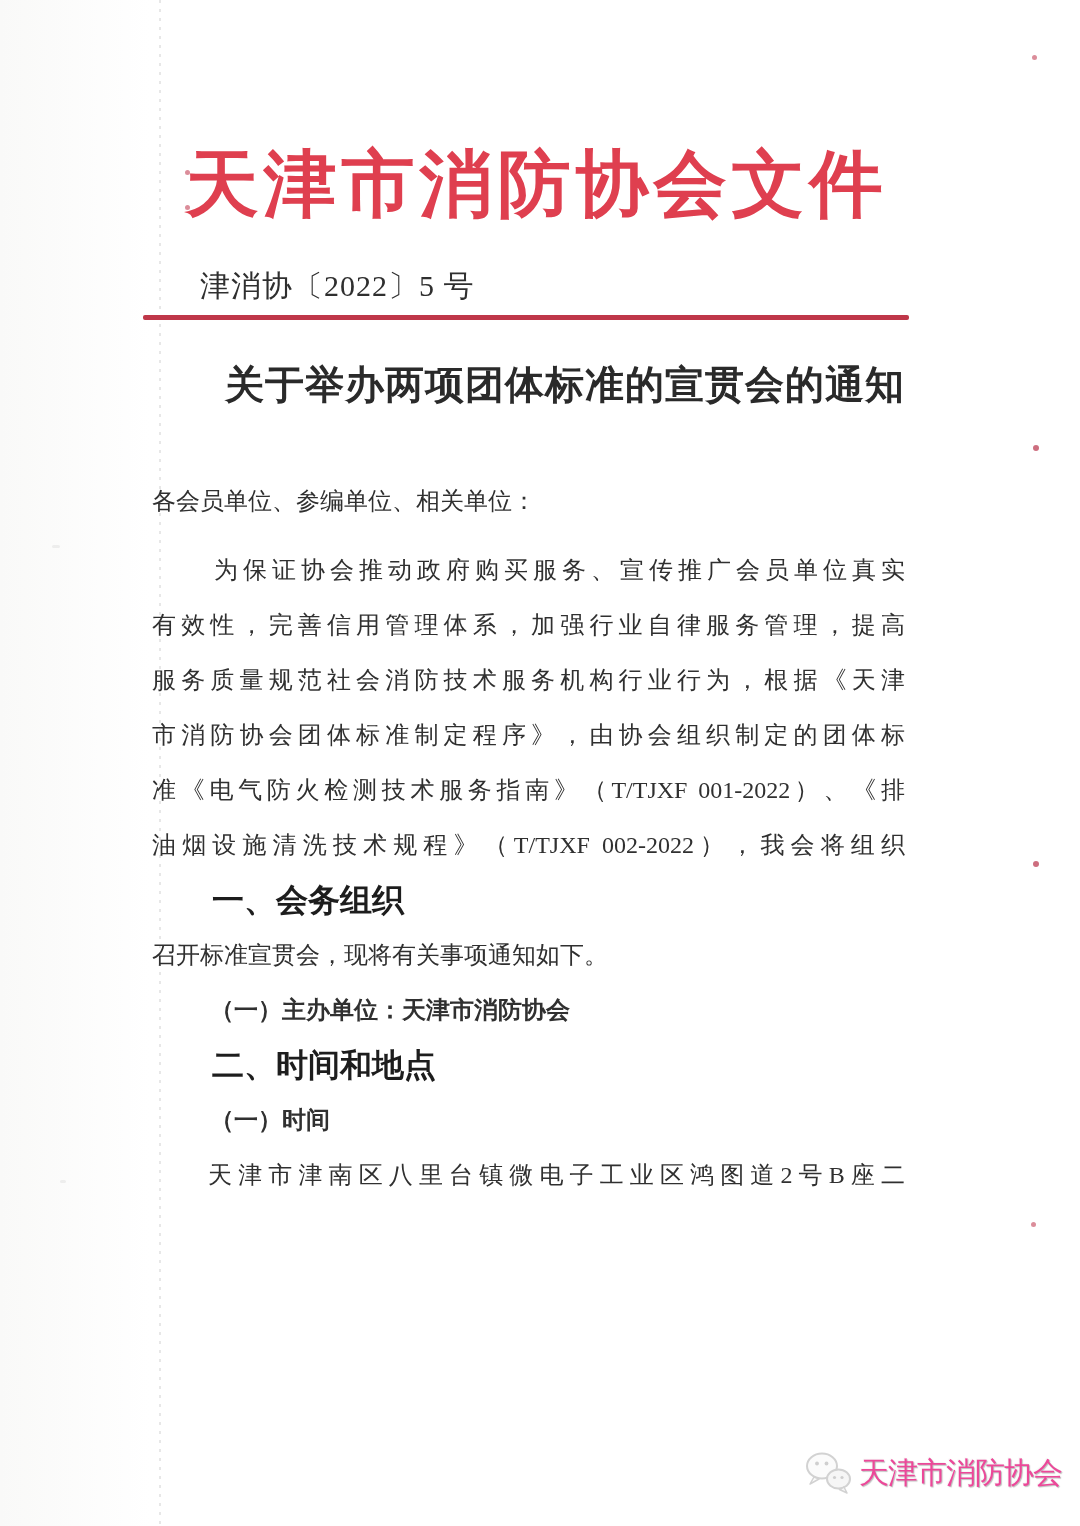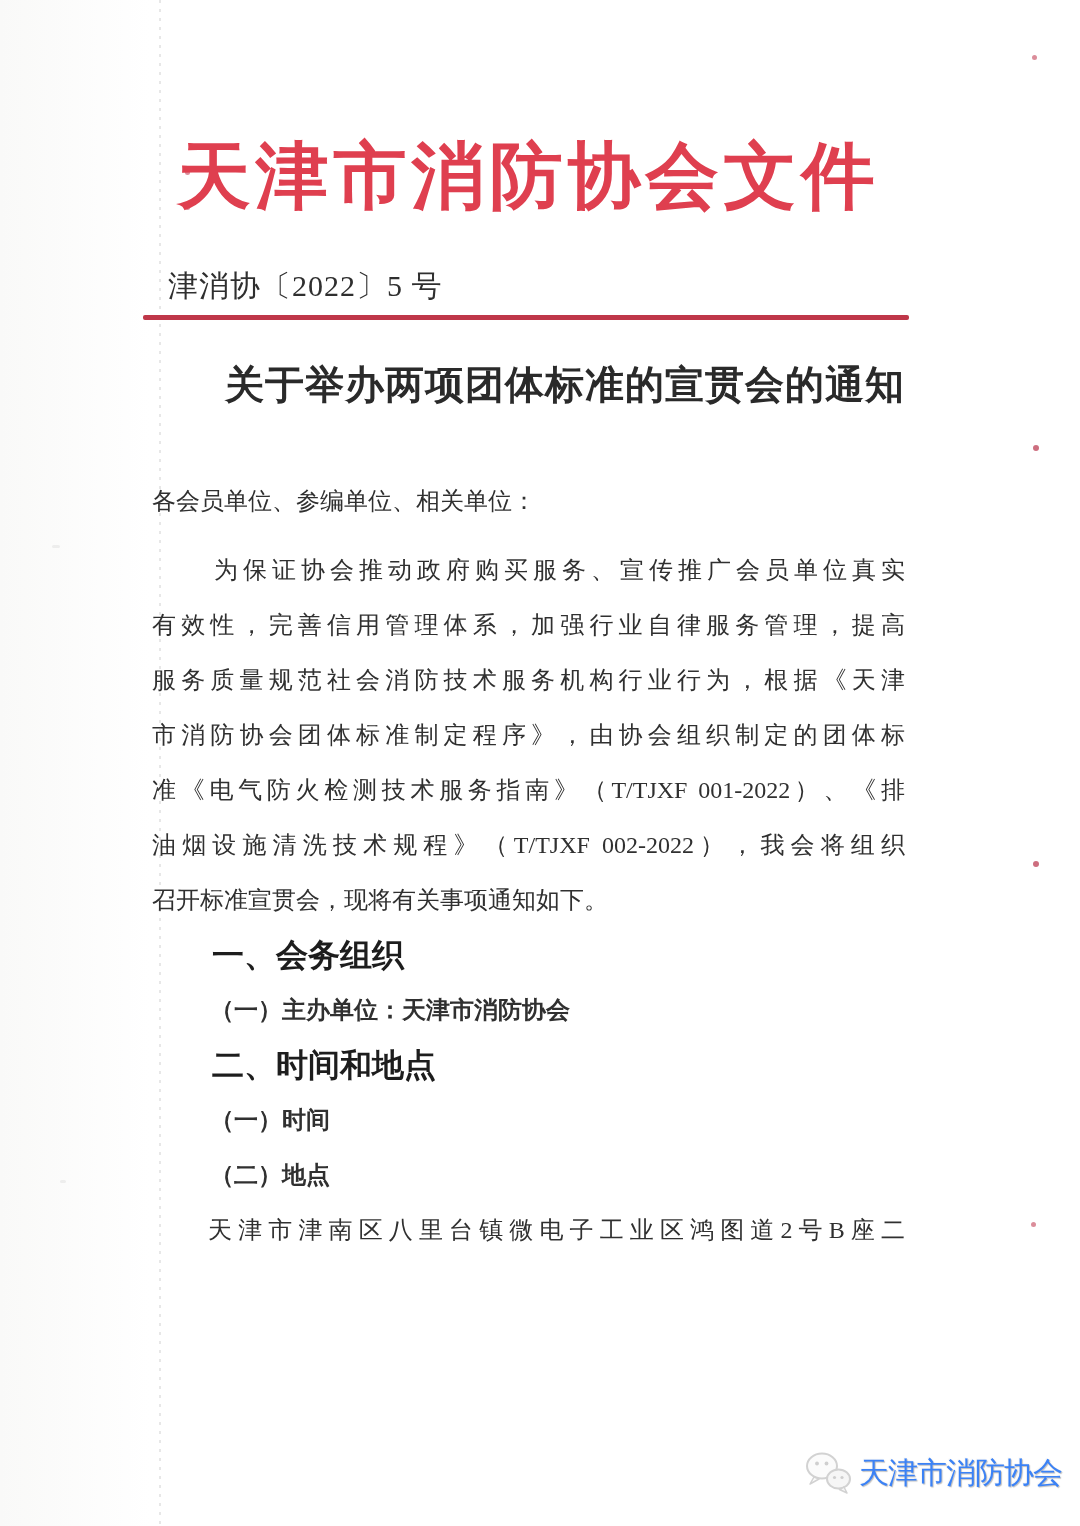--- a/index.html
+++ b/index.html
@@ -19,30 +19,30 @@
     background-image:repeating-linear-gradient(to bottom,
       rgba(170,170,170,0.28) 0px, rgba(170,170,170,0.28) 3px,
       rgba(170,170,170,0) 3px, rgba(170,170,170,0) 9px);
   }
   .dot { position:absolute; border-radius:50%; }
   .dot.red { width:6px; height:6px; background:rgba(188,62,84,0.75); }
   .dot.red.sm { width:5px; height:5px; background:rgba(200,80,100,0.65); }
   .speck { position:absolute; background:rgba(120,120,120,0.10); border-radius:2px; }
 
   .org-title {
-    position:absolute; left:152px; top:128px; width:753px; margin:0;
+    position:absolute; left:152px; top:128px; width:753px; margin:8px;
     text-align:center; font-size:73px; font-weight:700; letter-spacing:5px;
     color:#df3f4f; white-space:nowrap;
   }
   .doc-info {
     position:absolute; left:152px; top:266px; width:753px;
     display:flex; justify-content:space-between; align-items:baseline;
     font-size:30px; color:#2f2f2f;
   }
-  .doc-number { margin-left:16px; letter-spacing:1px; }
+  .doc-number { margin-left:48px; letter-spacing:1px; }
   .issuer { letter-spacing:2px; }
   .red-rule {
     position:absolute; left:143px; top:315px; width:766px; height:5px;
     background:#bf3749; border-radius:2px;
   }
   .doc-title {
     position:absolute; left:152px; top:358px; width:753px; margin:0;
     text-align:right; font-size:39px; font-weight:700; color:#2a2a2a;
     letter-spacing:1px; white-space:nowrap;
   }
@@ -61,21 +61,21 @@
   .sec  {
     text-indent:60px; font-family:"Liberation Sans","DejaVu Sans",sans-serif;
     font-weight:700; font-size:32px; color:#1d1d1d;
   }
   .watermark {
     position:absolute; left:804px; top:1444px; height:58px;
     display:flex; align-items:center; gap:7px;
   }
   .wm-text {
     font-family:"Liberation Sans","DejaVu Sans",sans-serif;
-    font-size:30px; letter-spacing:-1px; color:#3b82f6; white-space:nowrap;
+    font-size:30px; letter-spacing:-1px; color:#ec4899; white-space:nowrap;
     text-shadow:1px 1px 1px #bdbdbd, -1px -1px 1px #f7f7f7;
   }
 </style>
 </head>
 <body>
 
 <div class="canvas">
 
   <div class="left-margin-tint"></div>
   <div class="scan-vline"></div>
@@ -100,26 +100,25 @@
   <h2 class="doc-title">关于举办两项团体标准的宣贯会的通知</h2>
 
   <div class="body-text">
     <div class="line">各会员单位、参编单位、相关单位：</div>
     <div class="line fill ind2 gap">为保证协会推动政府购买服务、宣传推广会员单位真实</div>
     <div class="line fill">有效性，完善信用管理体系，加强行业自律服务管理，提高</div>
     <div class="line fill">服务质量规范社会消防技术服务机构行业行为，根据《天津</div>
     <div class="line fill">市消防协会团体标准制定程序》，由协会组织制定的团体标</div>
     <div class="line fill">准《电气防火检测技术服务指南》（T/TJXF 001-2022）、《排</div>
     <div class="line fill">油烟设施清洗技术规程》（T/TJXF 002-2022），我会将组织</div>
+    <div class="line sec">一、会务组织</div>
     <div class="line">召开标准宣贯会，现将有关事项通知如下。</div>
-    <div class="line sec">一、会务组织</div>
     <div class="line item">（一）主办单位：天津市消防协会</div>
     <div class="line sec">二、时间和地点</div>
     <div class="line item">（一）时间</div>
-    <div class="line item">（二）地点</div>
     <div class="line fill addr">天津市津南区八里台镇微电子工业区鸿图道2号B座二</div>
   </div>
 
   <div class="watermark">
     <span style="display:inline-flex;">
       <svg width="48" height="44" viewBox="0 0 48 44" aria-hidden="true">
         <ellipse cx="18" cy="15" rx="15" ry="12.5" fill="#fbfbfb" stroke="#d2d2d2" stroke-width="2"></ellipse>
         <path d="M10 26 L6 33 L15 28 Z" fill="#fbfbfb" stroke="#d2d2d2" stroke-width="1.5" stroke-linejoin="round"></path>
         <circle cx="13" cy="12.5" r="1.9" fill="#cfcfcf"></circle>
         <circle cx="22.5" cy="12.5" r="1.9" fill="#cfcfcf"></circle>

